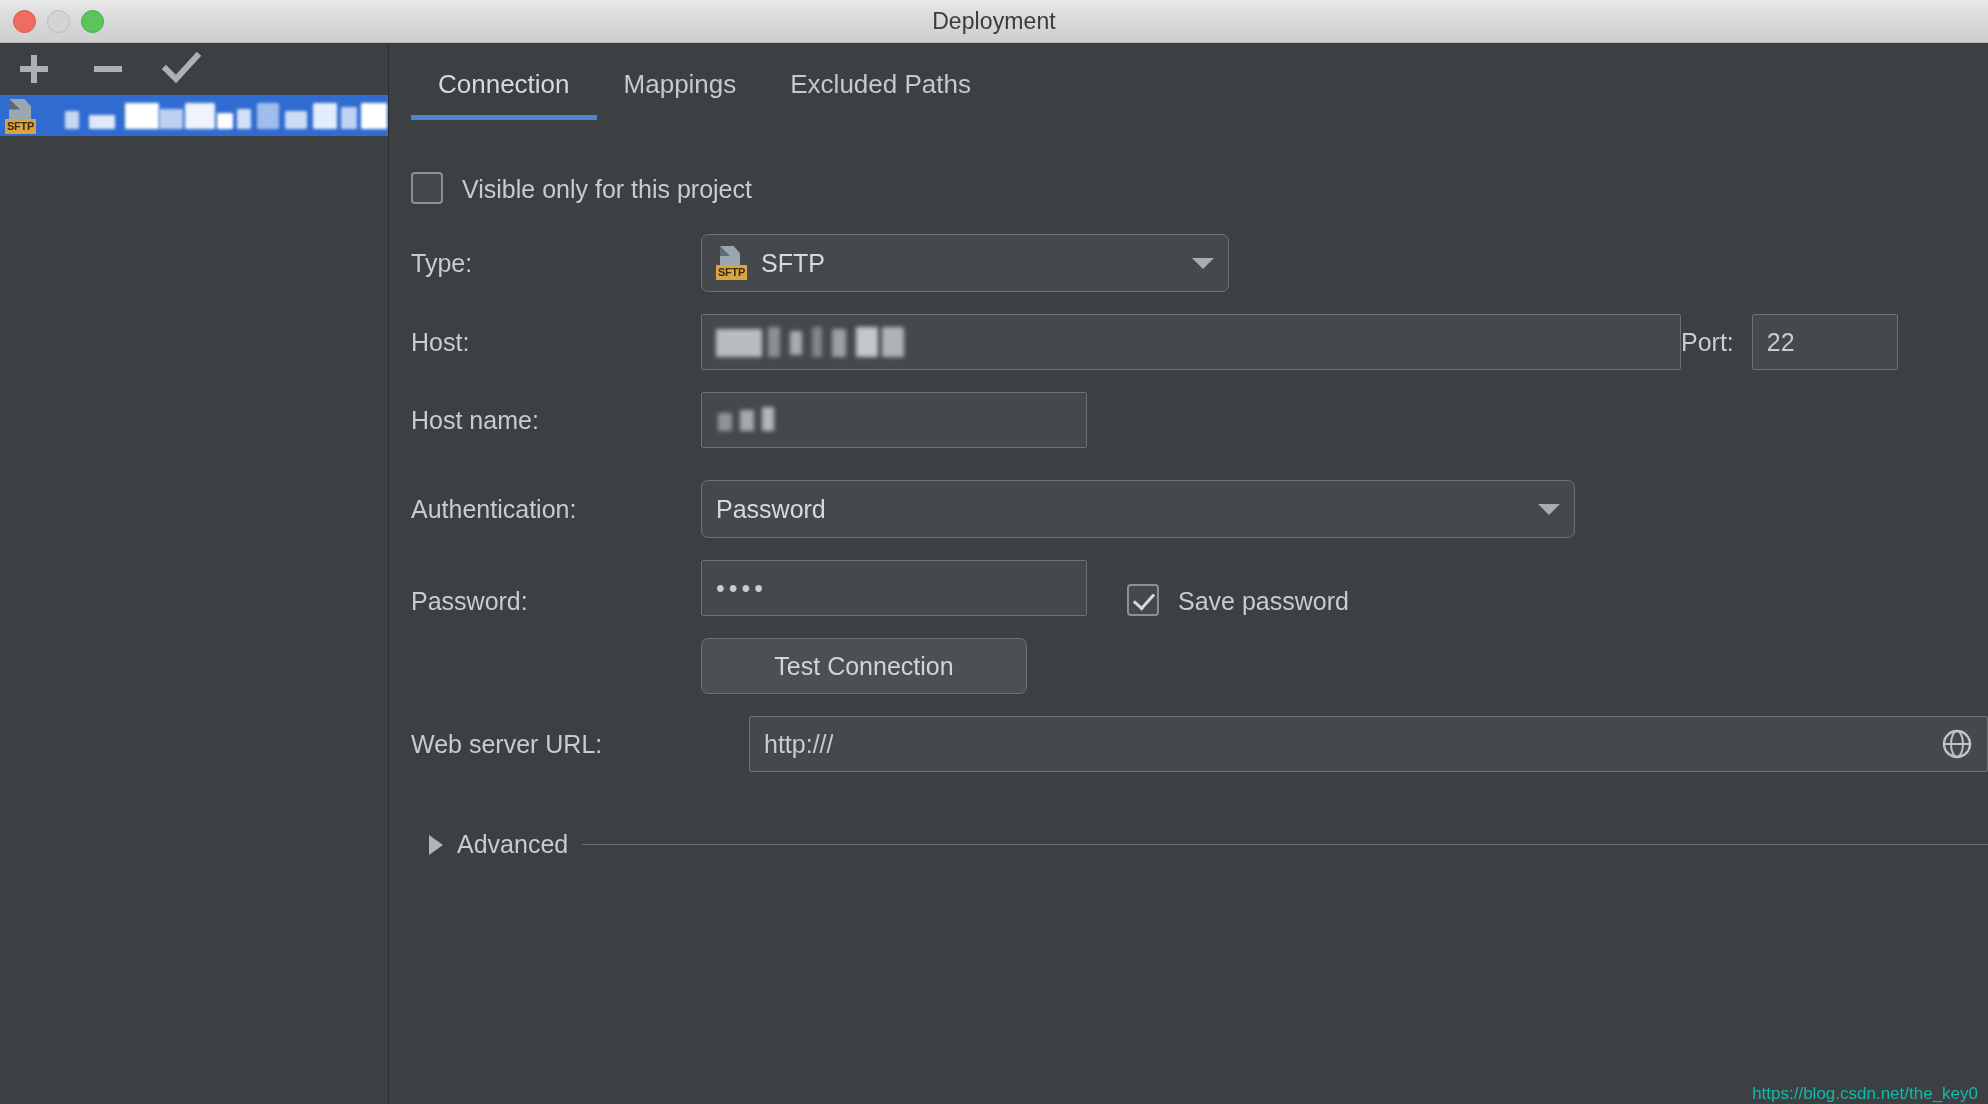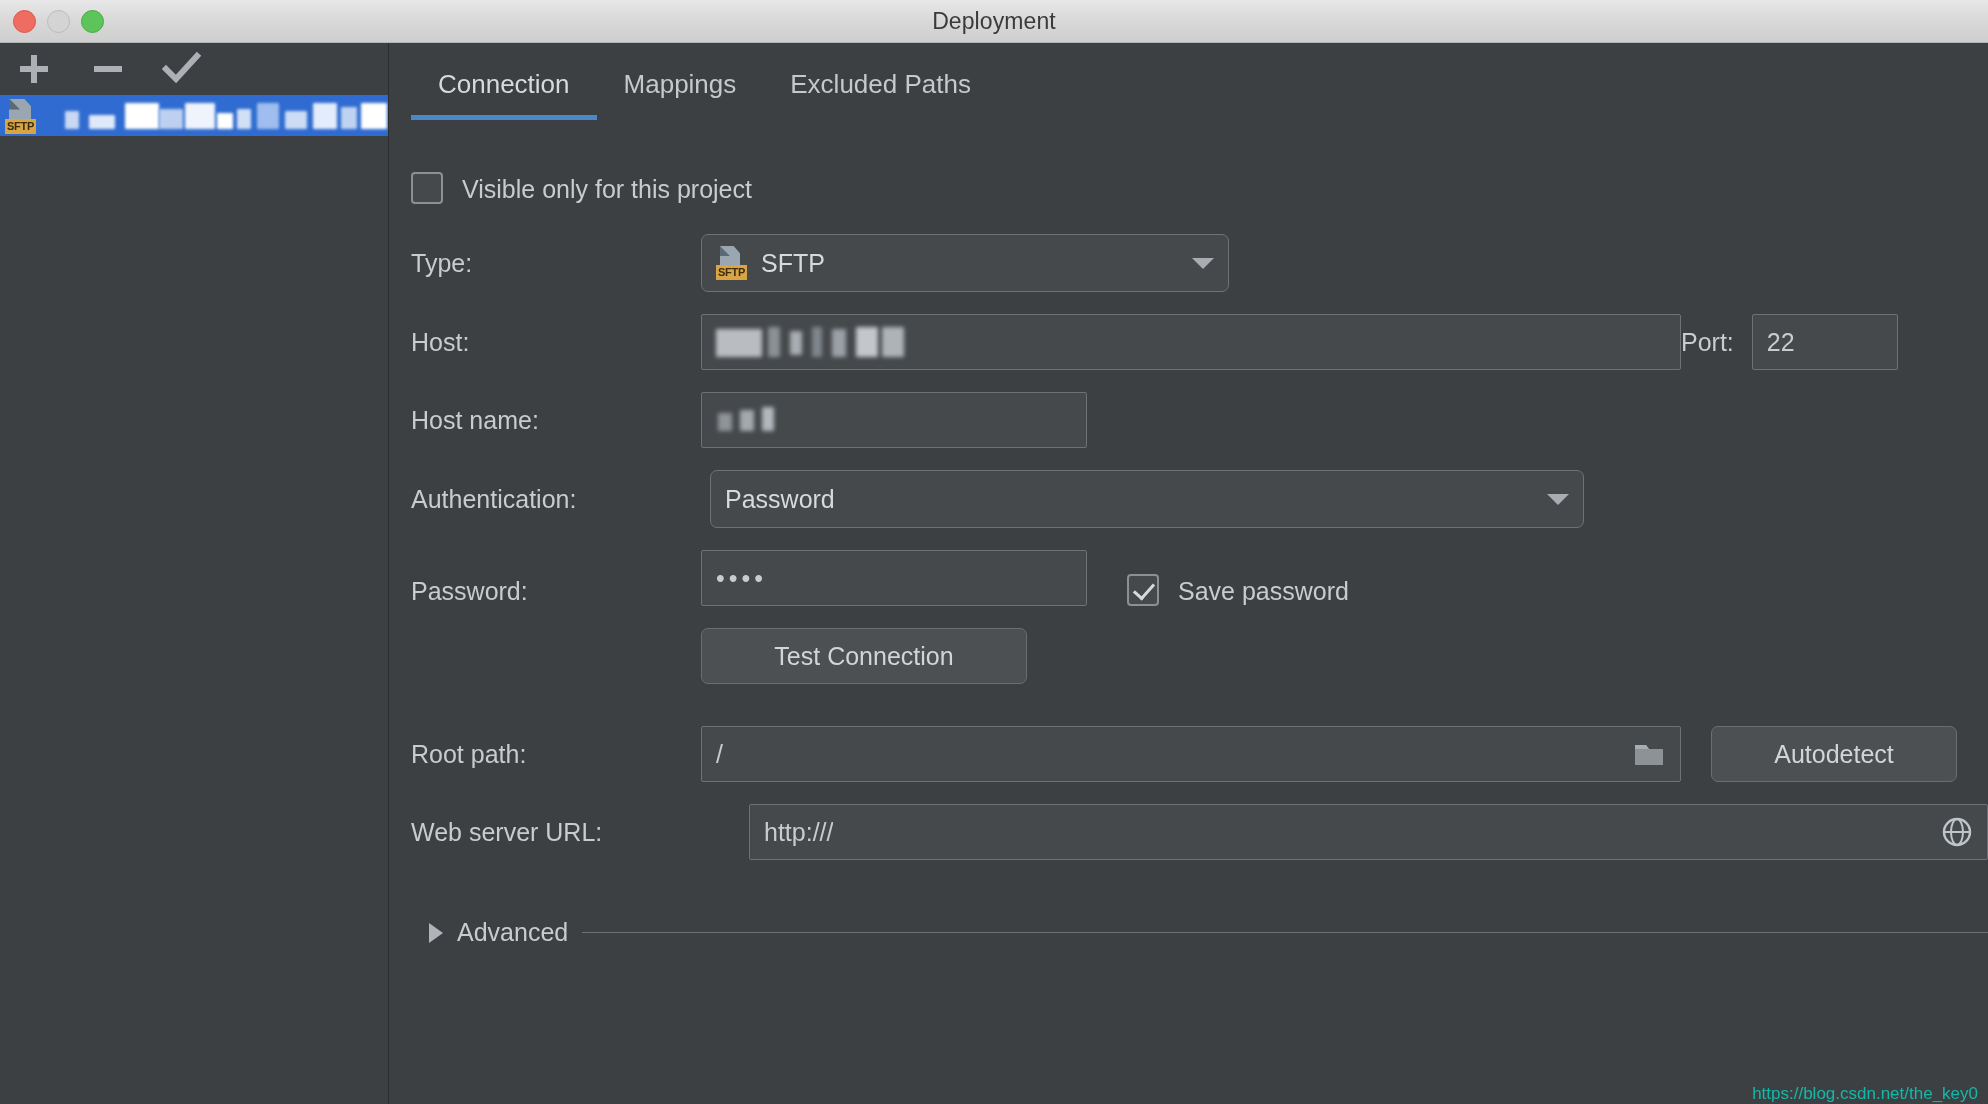--- a/index.html
+++ b/index.html
@@ -449,21 +449,21 @@
           <span class="label">Host name:</span>
           <div class="field" style="width: 386px; border-radius:2px;">
             <span class="redact-inline">
               <span class="blk" style="left:2px;  top:10px; width:14px; height:18px; background:#8f9499;"></span>
               <span class="blk" style="left:24px; top:7px;  width:14px; height:21px; background:#a4a9ae;"></span>
               <span class="blk" style="left:46px; top:4px;  width:12px; height:24px; background:#b2b7bc;"></span>
             </span>
           </div>
         </div>
 
-        <div class="row" style="margin-top: 22px; gap: 9px;">
+        <div class="row" style="margin-top: 32px;">
           <span class="label">Authentication:</span>
           <div class="combo" style="width: 874px;">
             <span class="combo-left">
               <span>Password</span>
             </span>
             <span class="arrow-down"></span>
           </div>
         </div>
 
         <div class="row" style="margin-top: 22px; align-items: flex-end;">
@@ -475,33 +475,20 @@
           <span class="chk-label" style="margin-left:19px;">Save password</span>
         </div>
 
         <div class="row" style="margin-top: 22px;">
           <span class="label"></span>
           <div class="btn" style="width: 326px;">
             <span>Test Connection</span>
           </div>
         </div>
 
-        <div class="row" style="margin-top: 42px;">
-          <span class="label">Root path:</span>
-          <div class="field" style="width: 980px; border-radius:2px; justify-content:space-between;">
-            <span class="value">/</span>
-            <svg class="folder-icon" width="34" height="30" viewBox="0 0 34 30">
-              <path d="M3 6 h11 l3 4 h14 v16 h-28 z" fill="#8d9297"></path>
-              <path d="M3 6 h11 l3 4 h-14 z" fill="#a8adb2"></path>
-            </svg>
-          </div>
-          <div class="btn" style="width: 246px; margin-left: 30px;">
-            <span>Autodetect</span>
-          </div>
-        </div>
 
         <div class="row" style="margin-top: 22px;">
           <span class="label">Web server URL:</span>
           <div class="field" style="width: 1258px; border-radius:2px; justify-content:space-between;margin-left:48px;">
             <span class="value">http:///</span>
             <svg class="globe-icon" width="32" height="32" viewBox="0 0 32 32">
               <circle cx="16" cy="16" r="13" fill="none" stroke="#c0c5ca" stroke-width="2.4"></circle>
               <ellipse cx="16" cy="16" rx="6" ry="13" fill="none" stroke="#c0c5ca" stroke-width="2"></ellipse>
               <line x1="3" y1="16" x2="29" y2="16" stroke="#c0c5ca" stroke-width="2"></line>
               <path d="M16 4 L6 26 L26 26 Z" fill="#3c4043" opacity="0"></path>

